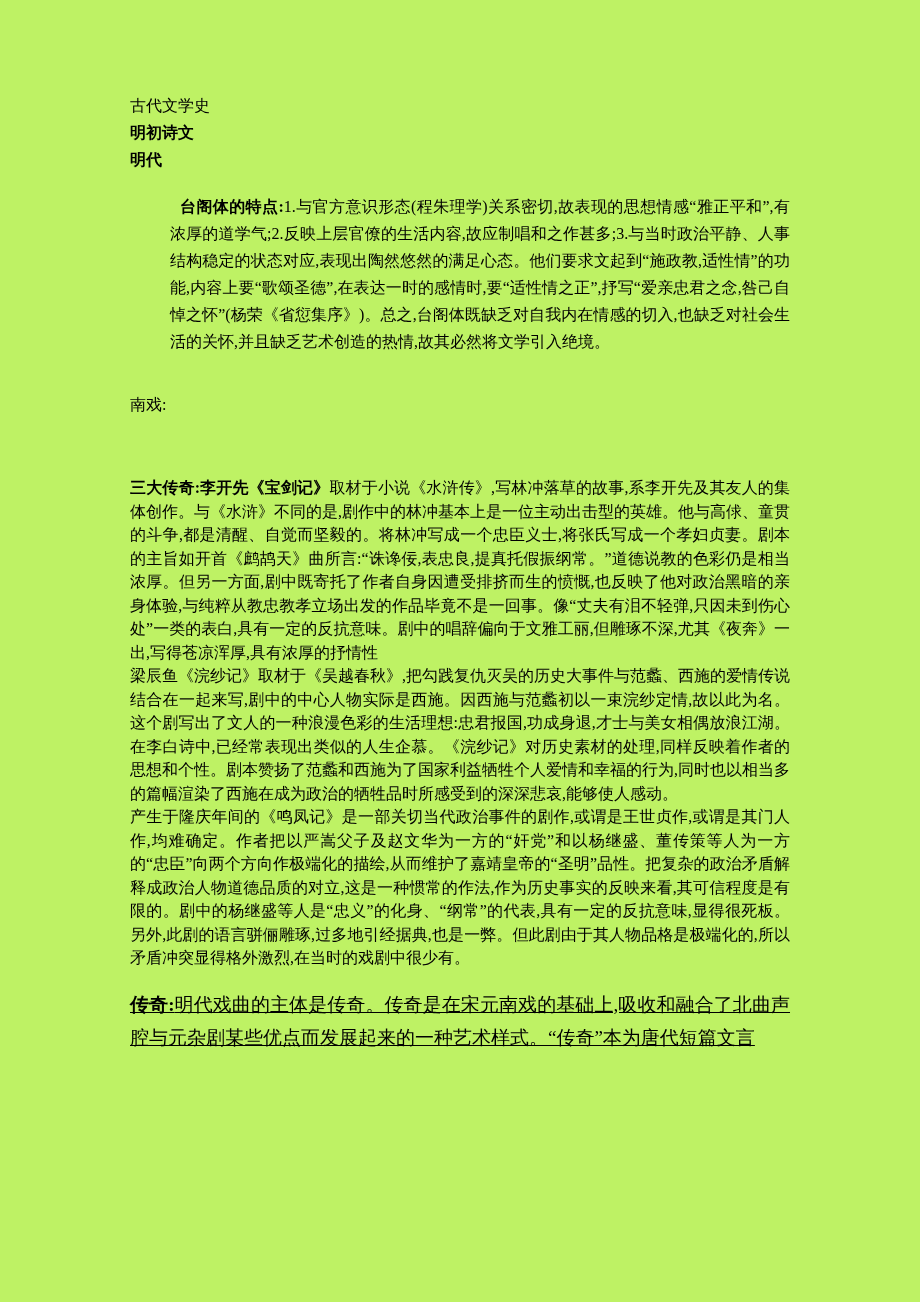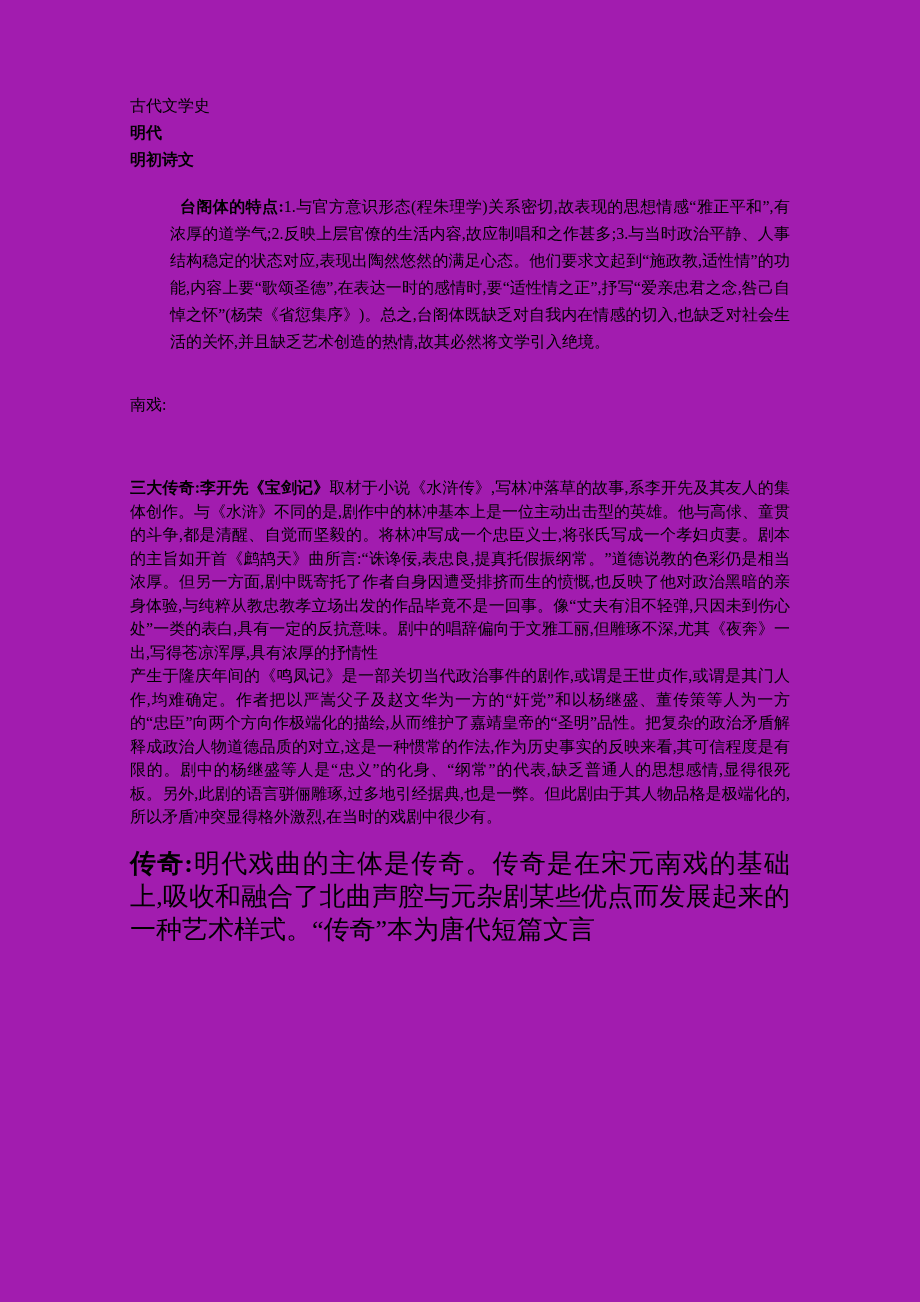--- a/index.html
+++ b/index.html
@@ -9,73 +9,75 @@
   }
   body {
     font-family: "Liberation Serif", "DejaVu Serif", serif;
     color: #000000;
   }
   .page {
     position: relative;
     box-sizing: border-box;
     width: 920px;
     height: 1302px;
-    background: #a21caf;
+    background: #bef264;
     padding: 92px 130px 40px 130px;
     overflow: hidden;
   }
   p { margin: 0; }
   .center { text-align: center; }
   .bold { font-weight: bold; }
   .body-text {
     font-size: 16px;
     line-height: 27px;
     text-align: justify;
   }
   .small-text {
     font-size: 16px;
     line-height: 23.5px;
     text-align: justify;
   }
   .large-text {
-    font-size: 26px;
+    font-size: 19px;
     line-height: 33px;
     text-align: justify;
+    text-decoration: underline;
   }
   .indent1 { text-indent: 10px; margin-left: 40px; }
   .gap20 { height: 20px; }
   .gap18 { height: 18px; }
   .gap36 { height: 36px; }
   .gap58 { height: 58px; }
 </style>
 </head>
 <body>
 
 <div class="page">
 
   <p class="body-text center">古代文学史</p>
 
+  <p class="body-text bold">明初诗文</p>
+
   <p class="body-text bold">明代</p>
-
-  <p class="body-text bold">明初诗文</p>
 
 
   <div class="gap20"></div>
 
 
   <p class="body-text indent1"><span class="bold">台阁体的特点:</span><span>1.与官方意识形态(程朱理学)关系密切,故表现的思想情感“雅正平和”,有浓厚的道学气;2.反映上层官僚的生活内容,故应制唱和之作甚多;3.与当时政治平静、人事结构稳定的状态对应,表现出陶然悠然的满足心态。他们要求文起到“施政教,适性情”的功能,内容上要“歌颂圣德”,在表达一时的感情时,要“适性情之正”,抒写“爱亲忠君之念,咎己自悼之怀”(杨荣《省愆集序》)。总之,台阁体既缺乏对自我内在情感的切入,也缺乏对社会生活的关怀,并且缺乏艺术创造的热情,故其必然将文学引入绝境。</span></p>
 
   <div class="gap36"></div>
 
   <p class="body-text">南戏:</p>
 
   <div class="gap58"></div>
 
   <p class="small-text"><span class="bold">三大传奇:李开先《宝剑记》</span><span>取材于小说《水浒传》,写林冲落草的故事,系李开先及其友人的集体创作。与《水浒》不同的是,剧作中的林冲基本上是一位主动出击型的英雄。他与高俅、童贯的斗争,都是清醒、自觉而坚毅的。将林冲写成一个忠臣义士,将张氏写成一个孝妇贞妻。剧本的主旨如开首《鹧鸪天》曲所言:“诛谗佞,表忠良,提真托假振纲常。”道德说教的色彩仍是相当浓厚。但另一方面,剧中既寄托了作者自身因遭受排挤而生的愤慨,也反映了他对政治黑暗的亲身体验,与纯粹从教忠教孝立场出发的作品毕竟不是一回事。像“丈夫有泪不轻弹,只因未到伤心处”一类的表白,具有一定的反抗意味。剧中的唱辞偏向于文雅工丽,但雕琢不深,尤其《夜奔》一出,写得苍凉浑厚,具有浓厚的抒情性</span></p>
 
+  <p class="small-text">梁辰鱼《浣纱记》取材于《吴越春秋》,把勾践复仇灭吴的历史大事件与范蠡、西施的爱情传说结合在一起来写,剧中的中心人物实际是西施。因西施与范蠡初以一束浣纱定情,故以此为名。这个剧写出了文人的一种浪漫色彩的生活理想:忠君报国,功成身退,才士与美女相偶放浪江湖。在李白诗中,已经常表现出类似的人生企慕。《浣纱记》对历史素材的处理,同样反映着作者的思想和个性。剧本赞扬了范蠡和西施为了国家利益牺牲个人爱情和幸福的行为,同时也以相当多的篇幅渲染了西施在成为政治的牺牲品时所感受到的深深悲哀,能够使人感动。</p>
 
-  <p class="small-text">产生于隆庆年间的《鸣凤记》是一部关切当代政治事件的剧作,或谓是王世贞作,或谓是其门人作,均难确定。作者把以严嵩父子及赵文华为一方的“奸党”和以杨继盛、董传策等人为一方的“忠臣”向两个方向作极端化的描绘,从而维护了嘉靖皇帝的“圣明”品性。把复杂的政治矛盾解释成政治人物道德品质的对立,这是一种惯常的作法,作为历史事实的反映来看,其可信程度是有限的。剧中的杨继盛等人是“忠义”的化身、“纲常”的代表,缺乏普通人的思想感情,显得很死板。另外,此剧的语言骈俪雕琢,过多地引经据典,也是一弊。但此剧由于其人物品格是极端化的,所以矛盾冲突显得格外激烈,在当时的戏剧中很少有。</p>
+  <p class="small-text">产生于隆庆年间的《鸣凤记》是一部关切当代政治事件的剧作,或谓是王世贞作,或谓是其门人作,均难确定。作者把以严嵩父子及赵文华为一方的“奸党”和以杨继盛、董传策等人为一方的“忠臣”向两个方向作极端化的描绘,从而维护了嘉靖皇帝的“圣明”品性。把复杂的政治矛盾解释成政治人物道德品质的对立,这是一种惯常的作法,作为历史事实的反映来看,其可信程度是有限的。剧中的杨继盛等人是“忠义”的化身、“纲常”的代表,具有一定的反抗意味,显得很死板。另外,此剧的语言骈俪雕琢,过多地引经据典,也是一弊。但此剧由于其人物品格是极端化的,所以矛盾冲突显得格外激烈,在当时的戏剧中很少有。</p>
 
   <div class="gap18"></div>
 
   <p class="large-text"><span class="bold">传奇:</span><span>明代戏曲的主体是传奇。传奇是在宋元南戏的基础上,吸收和融合了北曲声腔与元杂剧某些优点而发展起来的一种艺术样式。“传奇”本为唐代短篇文言</span></p>
 
 </div>
 
 </body></html>

